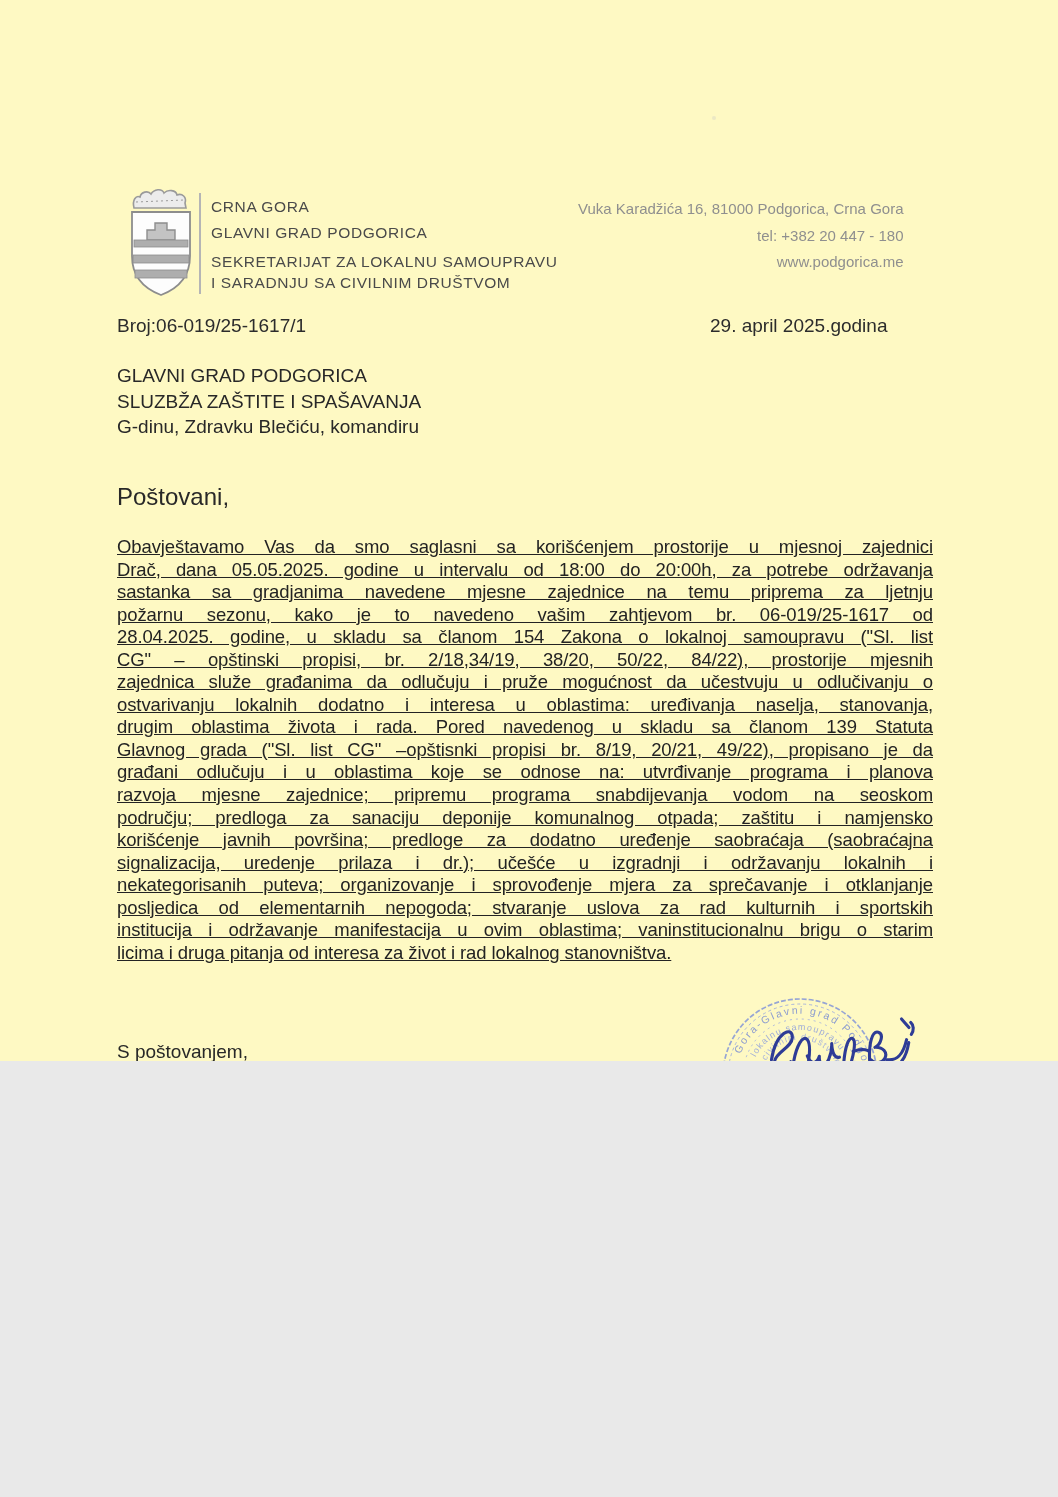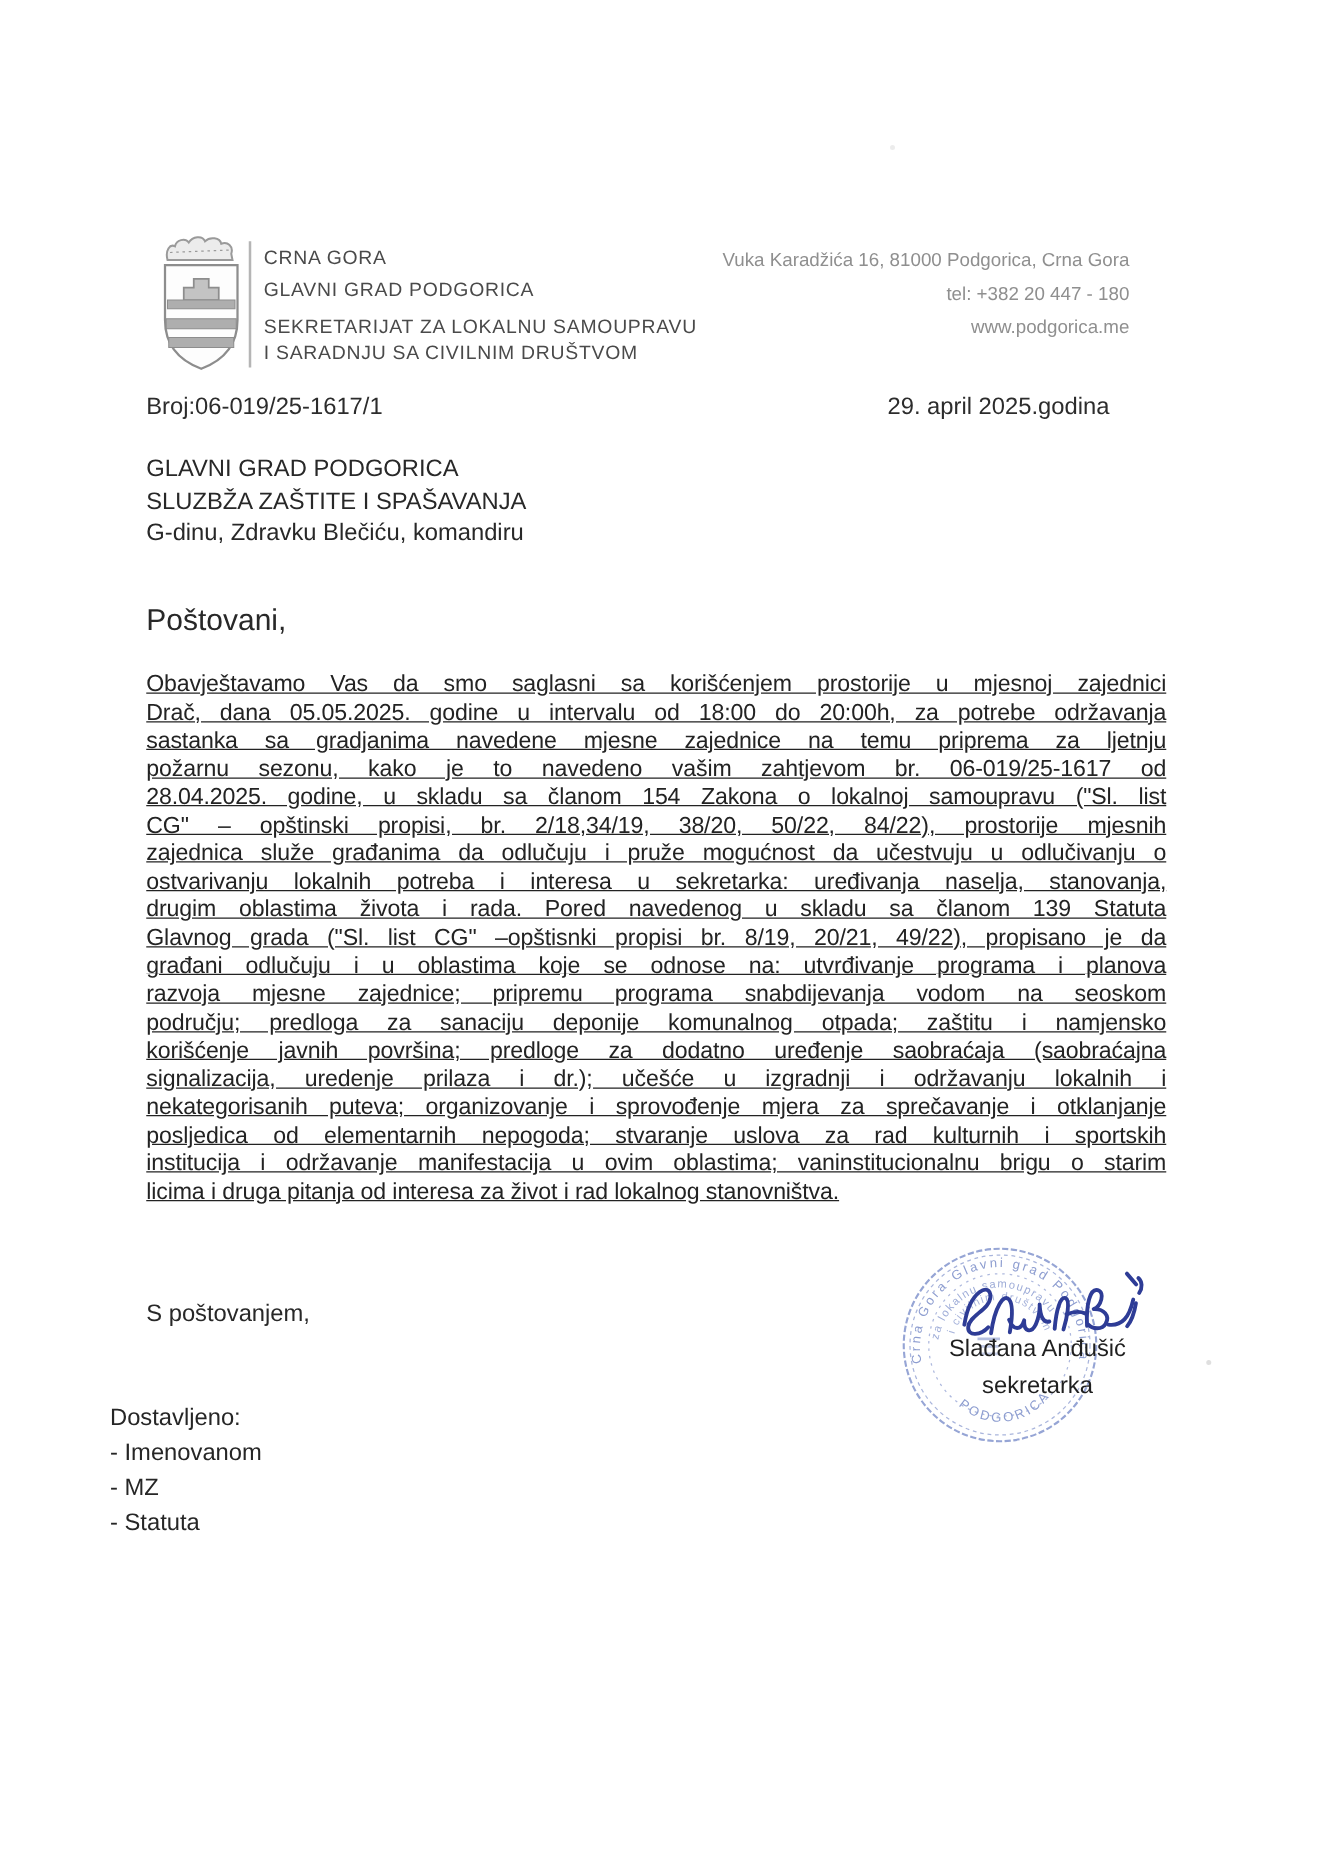--- a/index.html
+++ b/index.html
@@ -1,18 +1,18 @@
 <!DOCTYPE html>
 <html><head>
 <meta charset="utf-8">
 <style>
   html,body { margin:0; padding:0; background:#e9e9e9; }
   .page {
-    position:relative; width:1058px; height:1497px; margin:0 auto;
-    background:#ffffff; overflow:hidden;
+    position:relative; width:1058px; height:1061px; margin:0 auto;
+    background:#fef9c3; overflow:hidden;
     font-family:"Liberation Sans", sans-serif;
     color:#242424;
   }
   .abs { position:absolute; }
 
   
   .org-block { left:211px; top:194px; font-size:15.5px; line-height:26px;
     color:#4a4a4a; letter-spacing:0.6px; }
   .org-block .l3, .org-block .l4 { line-height:21px; }
   .org-block .l3 { margin-top:5px; }
@@ -91,21 +91,21 @@
   <div class="abs salutation">Poštovani,</div>
 
   <div class="abs body-text">
     <div class="body-line">Obavještavamo Vas da smo saglasni sa korišćenjem prostorije u mjesnoj zajednici</div>
     <div class="body-line">Drač, dana 05.05.2025. godine u intervalu od 18:00 do 20:00h, za potrebe održavanja</div>
     <div class="body-line">sastanka sa gradjanima navedene mjesne zajednice na temu priprema za ljetnju</div>
     <div class="body-line">požarnu sezonu, kako je to navedeno vašim zahtjevom br. 06-019/25-1617 od</div>
     <div class="body-line">28.04.2025. godine, u skladu sa članom 154 Zakona o lokalnoj samoupravu ("Sl. list</div>
     <div class="body-line">CG" – opštinski propisi, br. 2/18,34/19, 38/20, 50/22, 84/22), prostorije mjesnih</div>
     <div class="body-line">zajednica služe građanima da odlučuju i pruže mogućnost da učestvuju u odlučivanju o</div>
-    <div class="body-line">ostvarivanju lokalnih potreba i interesa u sekretarka: uređivanja naselja, stanovanja,</div>
+    <div class="body-line">ostvarivanju lokalnih dodatno i interesa u oblastima: uređivanja naselja, stanovanja,</div>
     <div class="body-line">drugim oblastima života i rada. Pored navedenog u skladu sa članom 139 Statuta</div>
     <div class="body-line">Glavnog grada ("Sl. list CG" –opštisnki propisi br. 8/19, 20/21, 49/22), propisano je da</div>
     <div class="body-line">građani odlučuju i u oblastima koje se odnose na: utvrđivanje programa i planova</div>
     <div class="body-line">razvoja mjesne zajednice; pripremu programa snabdijevanja vodom na seoskom</div>
     <div class="body-line">području; predloga za sanaciju deponije komunalnog otpada; zaštitu i namjensko</div>
     <div class="body-line">korišćenje javnih površina; predloge za dodatno uređenje saobraćaja (saobraćajna</div>
     <div class="body-line">signalizacija, uredenje prilaza i dr.); učešće u izgradnji i održavanju lokalnih i</div>
     <div class="body-line">nekategorisanih puteva; organizovanje i sprovođenje mjera za sprečavanje i otklanjanje</div>
     <div class="body-line">posljedica od elementarnih nepogoda; stvaranje uslova za rad kulturnih i sportskih</div>
     <div class="body-line">institucija i održavanje manifestacija u ovim oblastima; vaninstitucionalnu brigu o starim</div>

